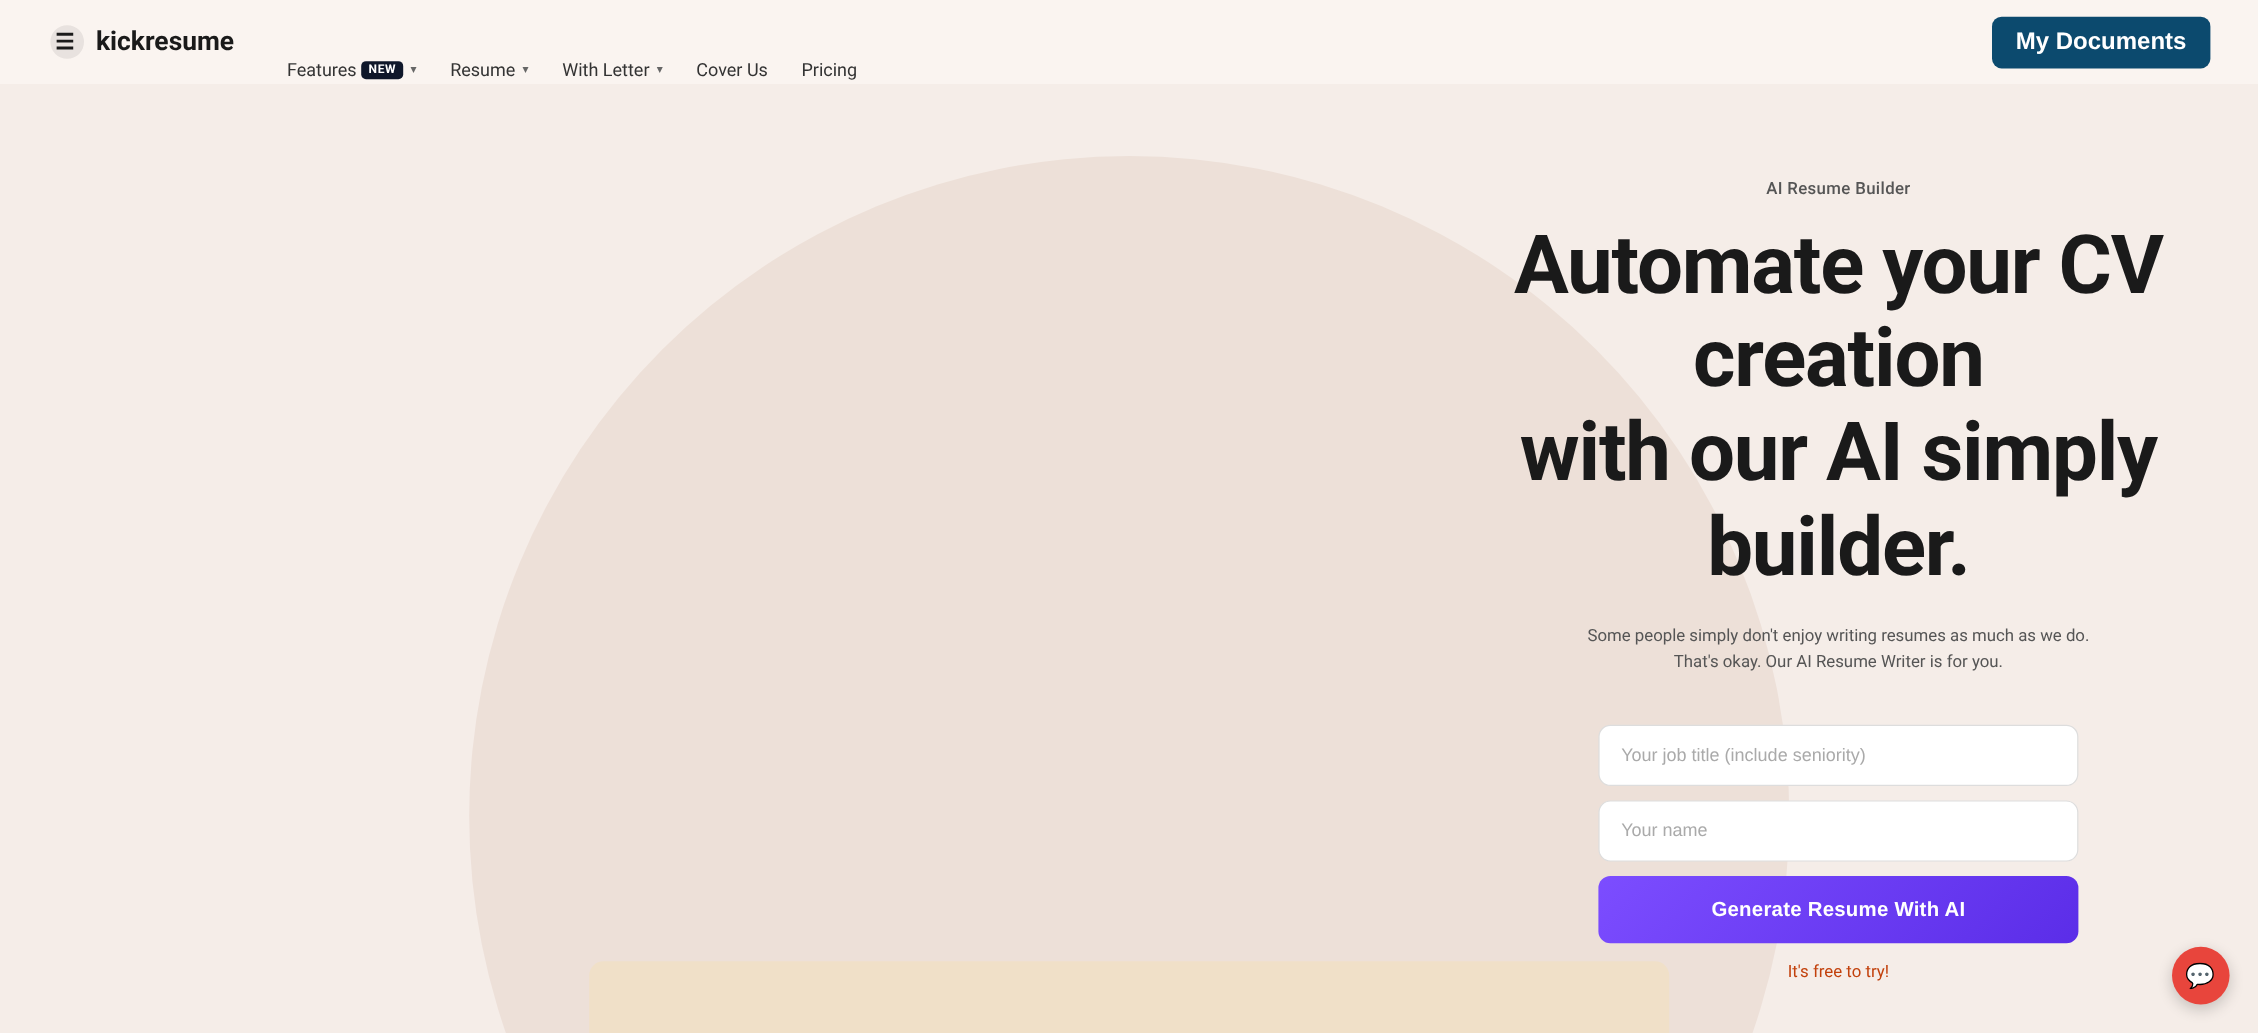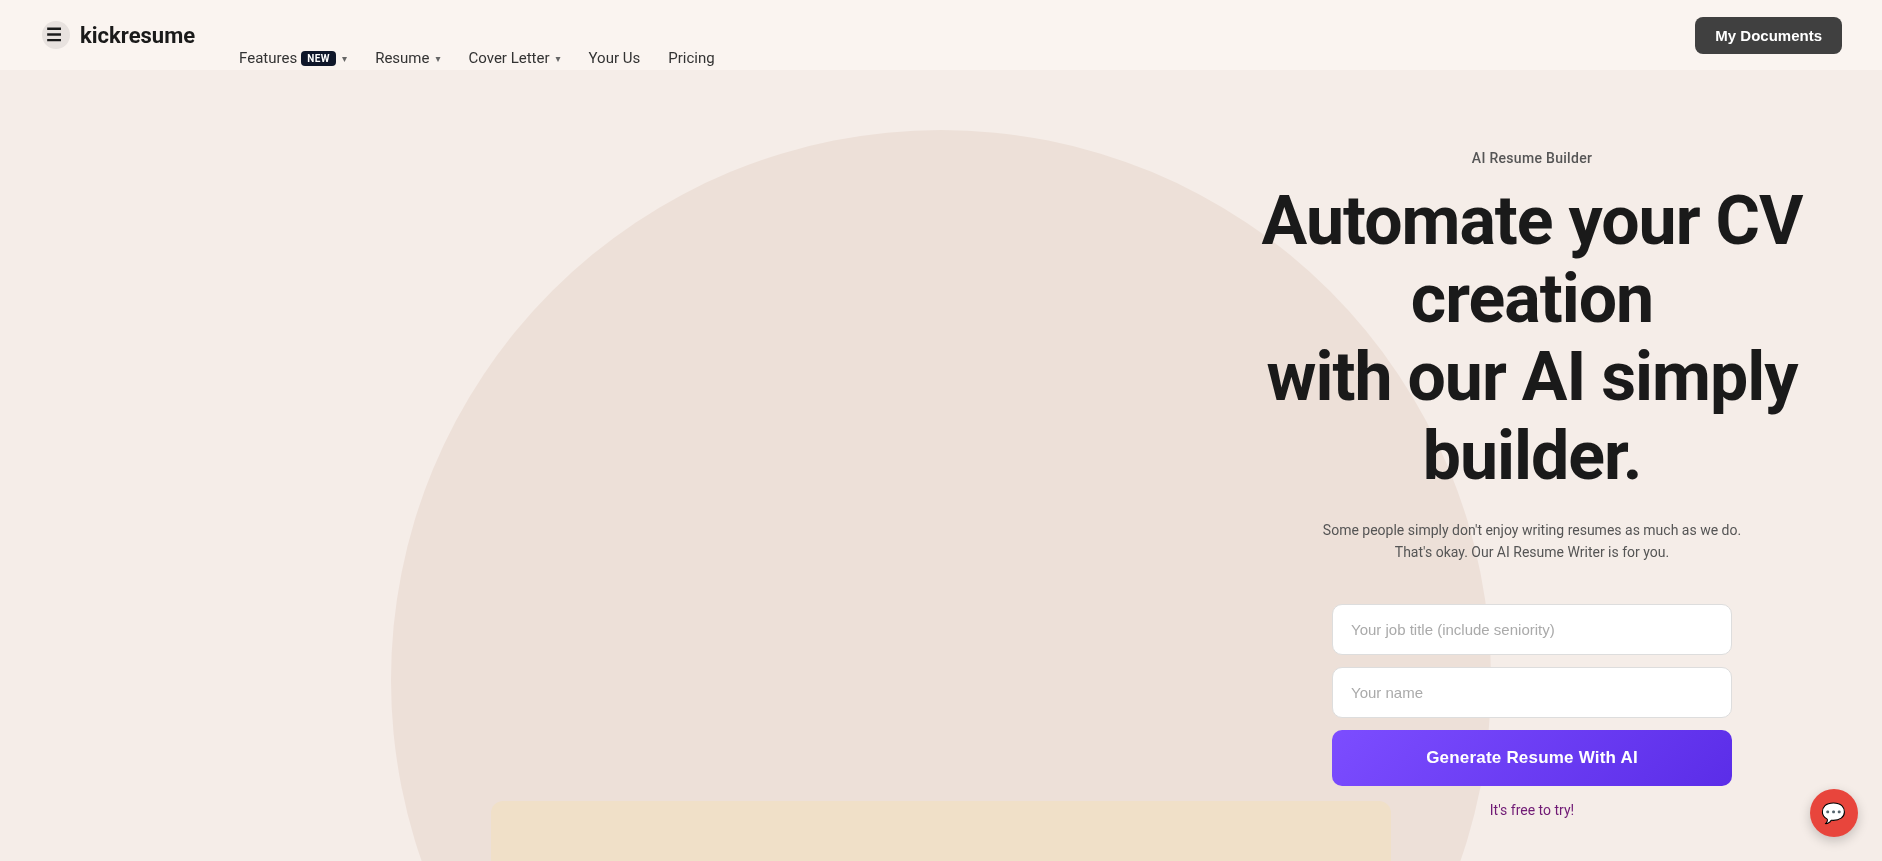--- a/index.html
+++ b/index.html
@@ -77,26 +77,26 @@
       letter-spacing: 0.5px;
     }
 
     .chevron-icon {
       font-size: 10px;
       color: #666;
       margin-left: 2px;
     }
 
     .my-documents-btn {
-      background-color: #404040;
+      background-color: #0c4a6e;
       color: white;
       border: none;
       padding: 10px 20px;
       border-radius: 8px;
-      font-size: 15px;
+      font-size: 20px;
       font-weight: 600;
       cursor: pointer;
       white-space: nowrap;
     }
 
     
     .hero {
       position: relative;
       display: flex;
       flex-direction: column;
@@ -182,21 +182,21 @@
       border: none;
       border-radius: 10px;
       font-size: 17px;
       font-weight: 700;
       cursor: pointer;
       letter-spacing: 0.2px;
     }
 
     .free-text {
       font-size: 14px;
-      color: #701a75;
+      color: #c2410c;
       margin-top: 4px;
     }
 
     
     .bottom-preview {
       position: absolute;
       bottom: 0;
       left: 50%;
       transform: translateX(-50%);
       width: 900px;
@@ -248,26 +248,26 @@
         <span class="new-badge">NEW</span>
         <span class="chevron-icon">▾</span>
       </div>
 
       <div class="nav-item">
         <span>Resume</span>
         <span class="chevron-icon">▾</span>
       </div>
 
       <div class="nav-item">
-        <span>Cover Letter</span>
+        <span>With Letter</span>
         <span class="chevron-icon">▾</span>
       </div>
 
       <div class="nav-item">
-        <span>Your Us</span>
+        <span>Cover Us</span>
       </div>
 
       <div class="nav-item">
         <span>Pricing</span>
       </div>
     </div>
   </div>
 
   <button class="my-documents-btn">My Documents</button>
 </nav>

